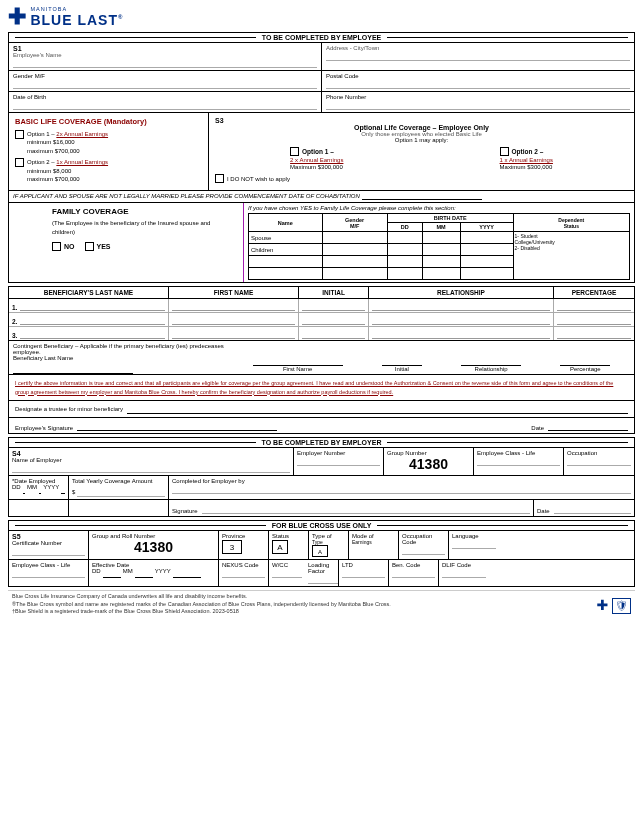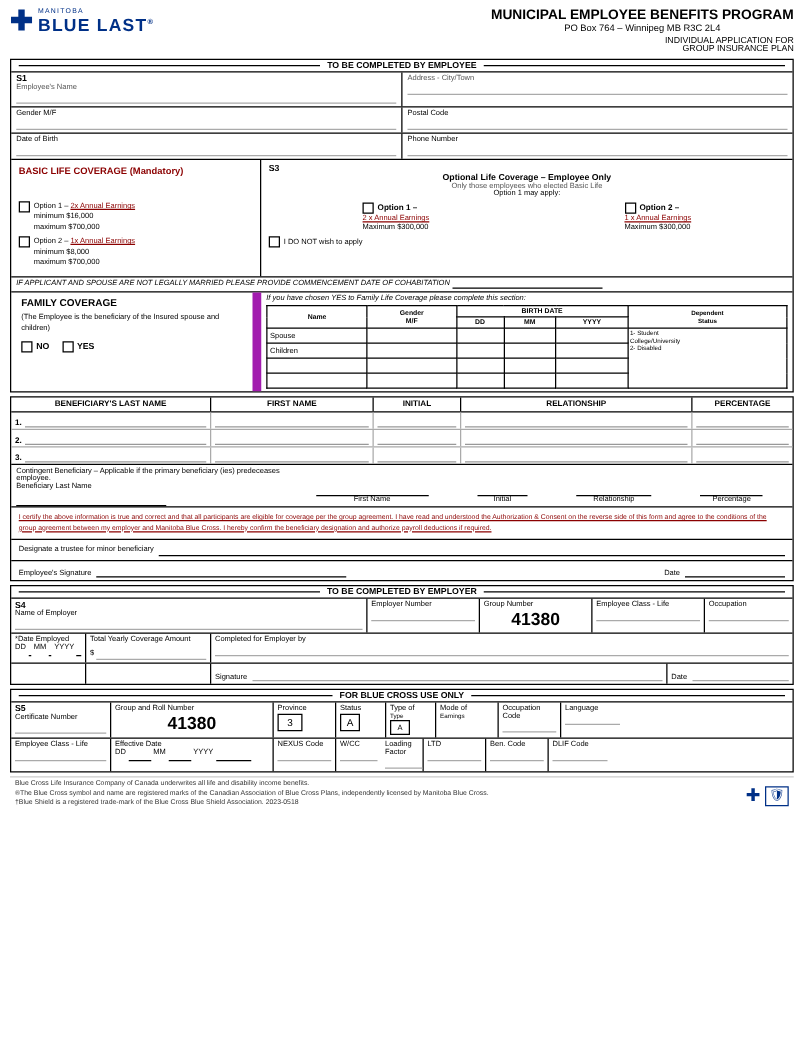--- a/index.html
+++ b/index.html
@@ -75,21 +75,21 @@
     }
 
     
     .form-section {
       border: 1px solid #000;
       margin-bottom: 3px;
     }
     .basic-life-title {
       font-size: 7.5px;
       font-weight: bold;
-      margin-bottom: 20px;
+      margin-bottom: 4px;
     }
     .basic-life-title span { color: #8B0000; }
     .option-row {
       display: flex;
       align-items: flex-start;
       margin-bottom: 3px;
       gap: 3px;
     }
     .checkbox {
       width: 9px;
@@ -468,22 +468,23 @@
       flex: 1;
       padding: 4px 6px;
       position: relative;
     }
 
     .family-coverage-row {
       display: flex;
     }
     .family-coverage-left {
       width: 200px;
-      border-right: 7px solid #a21caf;
+      border-right: 1px solid #a21caf;
       padding: 4px 8px;
+      margin-left: 35px;
     }
     .family-coverage-right {
       flex: 1;
       padding: 2px 4px;
     }
 
     .input-line {
       border-bottom: 1px solid #aaa;
       min-height: 10px;
       width: 100%;
@@ -498,28 +499,20 @@
 <div class="page">
 
   <div class="header">
     <div class="logo-area">
       <div class="logo-cross">✚</div>
       <div class="logo-text">
         <span class="logo-manitoba">MANITOBA</span>
         <span class="logo-blue-cross">
           <span>BLUE LAST</span><span class="logo-reg">®</span>
         </span>
-      </div>
-    </div>
-    <div class="header-right">
-      <div class="header-title-main">MUNICIPAL EMPLOYEE BENEFITS PROGRAM</div>
-      <div class="header-title-sub">PO Box 764 – Winnipeg MB R3C 2L4</div>
-      <div class="header-title-sub2">
-        <span>INDIVIDUAL APPLICATION FOR</span><br>
-        <span>GROUP INSURANCE PLAN</span>
       </div>
     </div>
   </div>
 
   <div class="form-section">
     <div class="to-complete-bar">
       <div class="hline"></div>
       <span>TO BE COMPLETED BY EMPLOYEE</span>
       <div class="hline"></div>
     </div>

